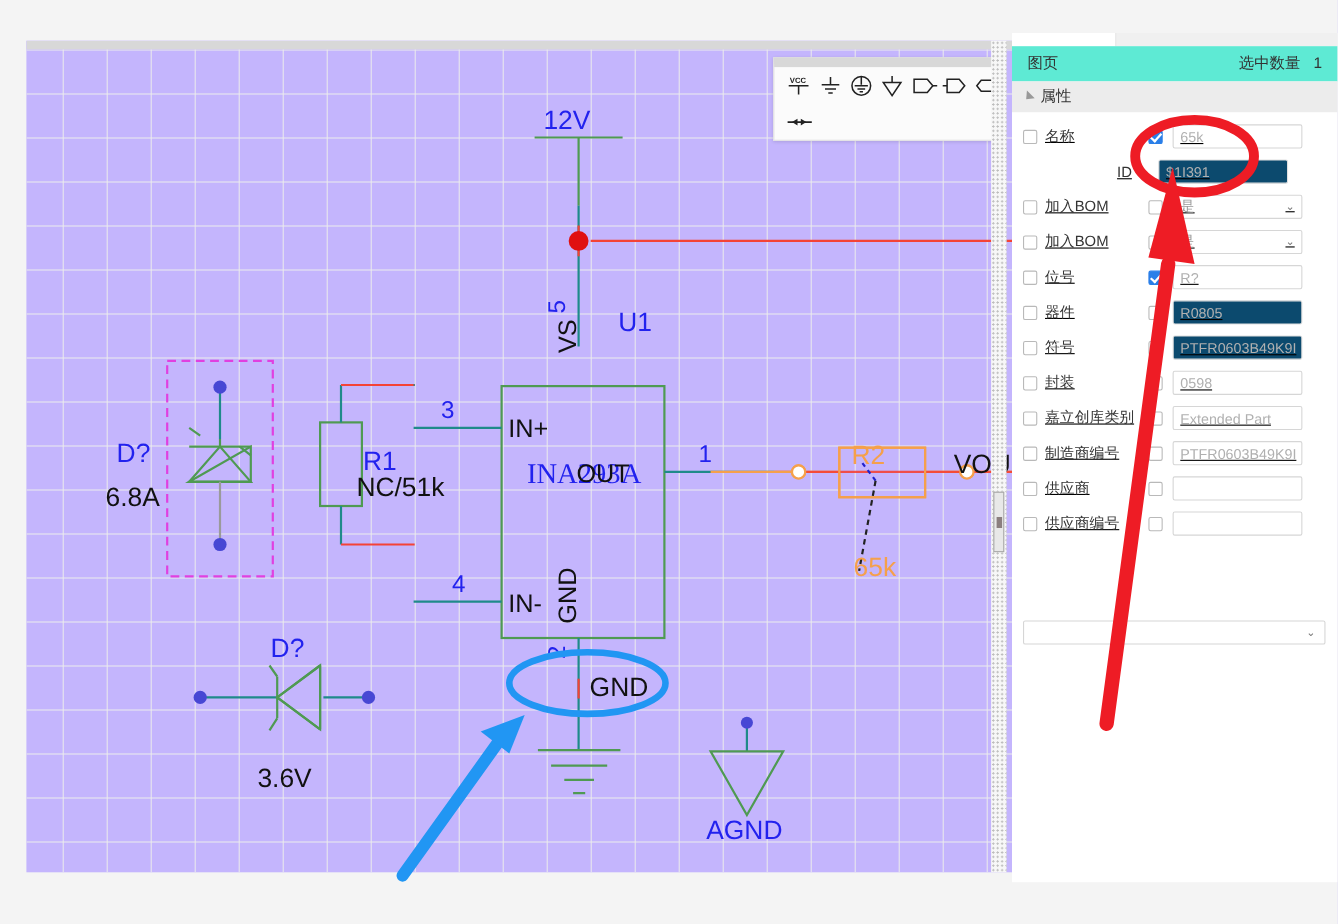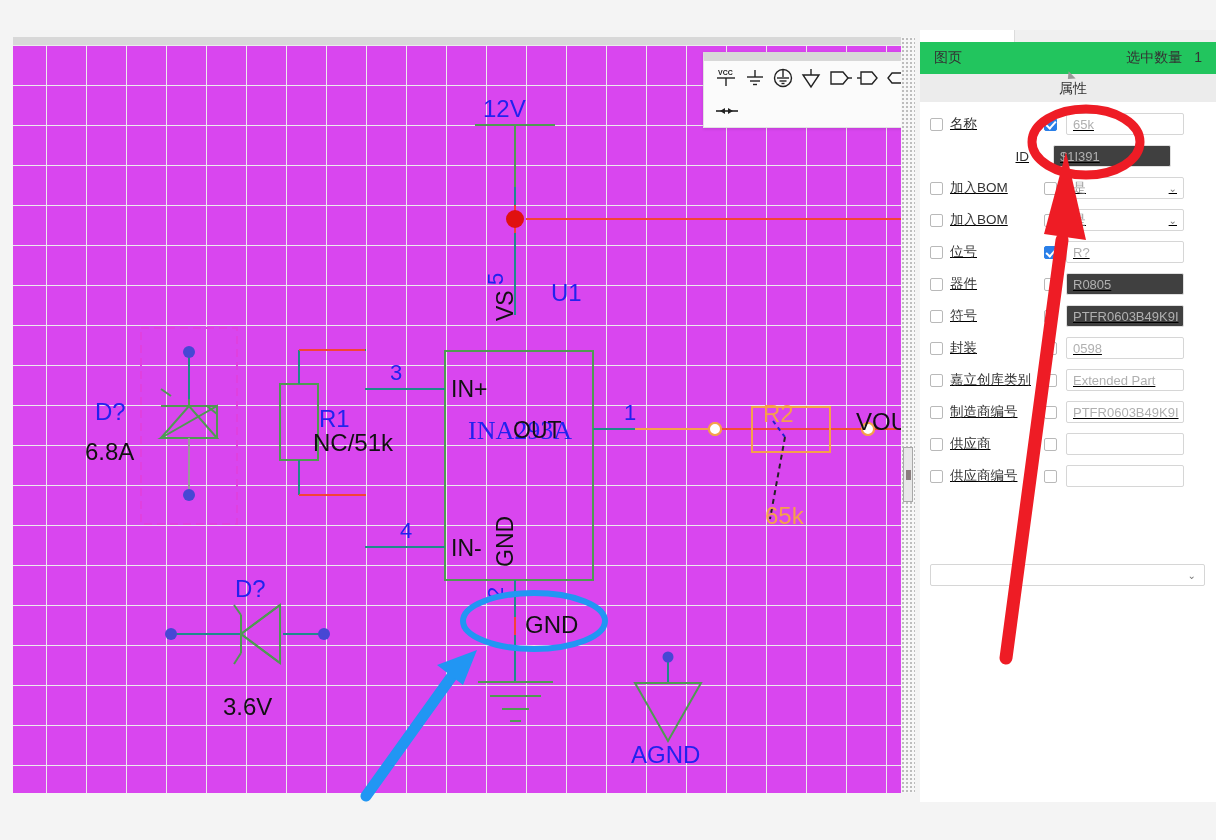--- a/index.html
+++ b/index.html
@@ -7,23 +7,23 @@
     margin: 0; padding: 0;
     width: 1216px; height: 840px;
     background: #f4f4f4;
     font-family: "Liberation Sans", sans-serif;
     overflow: hidden;
   }
   #root { position: relative; width: 1216px; height: 840px; }
 
   
   #canvas-wrap {
-    position: absolute; left: 13px; top: 37px;
+    position: absolute; left: 24px; top: 37px;
     width: 898px; height: 756px;
-    background: #d946ef;
+    background: #c4b5fd;
     overflow: hidden;
     text-align: right;
   }
   #canvas-topstrip {
     position: absolute; left: 0; top: 0; width: 898px; height: 8px;
     background: #d8d8d8;
   }
   #grid {
     position: absolute; left: 0; top: 8px; width: 898px; height: 748px;
     background-image:
@@ -60,31 +60,31 @@
     background: #f0f0f0;
   }
   .tabstub { position: absolute; top: 0; height: 12px; background: #ffffff; }
   #tabstub-a { left: 0px; width: 95px; border-right: 1px solid #dcdcdc; }
   #tabstub-b { left: 183px; width: 113px; background:#f0f0f0; }
   #tabstub-gap { left: 95px; width: 88px; background: #f0f0f0; }
 
   #panel-header {
     position: absolute; left: 0; top: 12px; width: 296px; height: 32px;
     display: flex; align-items: center; padding: 0 14px;
-    font-size: 14px; color: #333; background: #22c55e;
+    font-size: 14px; color: #333; background: #5eead4;
   }
   #panel-title { flex: 0 0 auto; }
   #panel-count-wrap { margin-left: auto; display: flex; gap: 12px; }
   #panel-count-label { color: #333; margin-left: 36px; }
   #panel-count-value { color: #333; }
 
   #section-header {
     position: absolute; left: 0; top: 44px; width: 296px; height: 28px;
     background: #ececec; display: flex; align-items: center;
-    padding-left: 10px; font-size: 14px; color: #333; flex-direction: column;
+    padding-left: 10px; font-size: 14px; color: #333;
   }
   #section-caret {
     width: 0; height: 0; margin-right: 6px;
     border-left: 5px solid transparent; border-right: 5px solid transparent;
     border-top: 6px solid #999; transform: rotate(45deg);
   }
 
   #prop-list { position: absolute; left: 0; top: 78px; width: 296px; }
   .prop-row {
     display: flex; align-items: center; height: 32px; padding-left: 10px; text-decoration: underline;
@@ -107,21 +107,21 @@
   }
   .prop-label.indented { margin-left: 27px; width: 72px; text-align: right; }
   .val-slot { width: 16px; flex: 0 0 auto; display: flex; justify-content: center; }
   .prop-input {
     margin-left: 8px; width: 118px; height: 22px;
     border: 1px solid #d6d6d6; border-radius: 2px;
     background: #fff; font-size: 13px; color: #b0b0b0;
     padding: 0 6px; display: flex; align-items: center;
     white-space: nowrap; overflow: hidden;
   }
-  .prop-input.readonly { background: #404040; border-color: #e0e0e0; }
+  .prop-input.readonly { background: #0c4a6e; border-color: #e0e0e0; }
   .prop-select {
     margin-left: 8px; width: 118px; height: 22px;
     border: 1px solid #d6d6d6; border-radius: 2px; background: #fff;
     font-size: 13px; color: #9a9a9a; padding: 0 6px;
     display: flex; align-items: center; justify-content: space-between;
   }
   .chev { font-size: 10px; color: #777; }
   #bottom-select {
     position: absolute; left: 10px; width: 275px; height: 22px;
     border: 1px solid #d6d6d6; border-radius: 2px; background: #fff;

